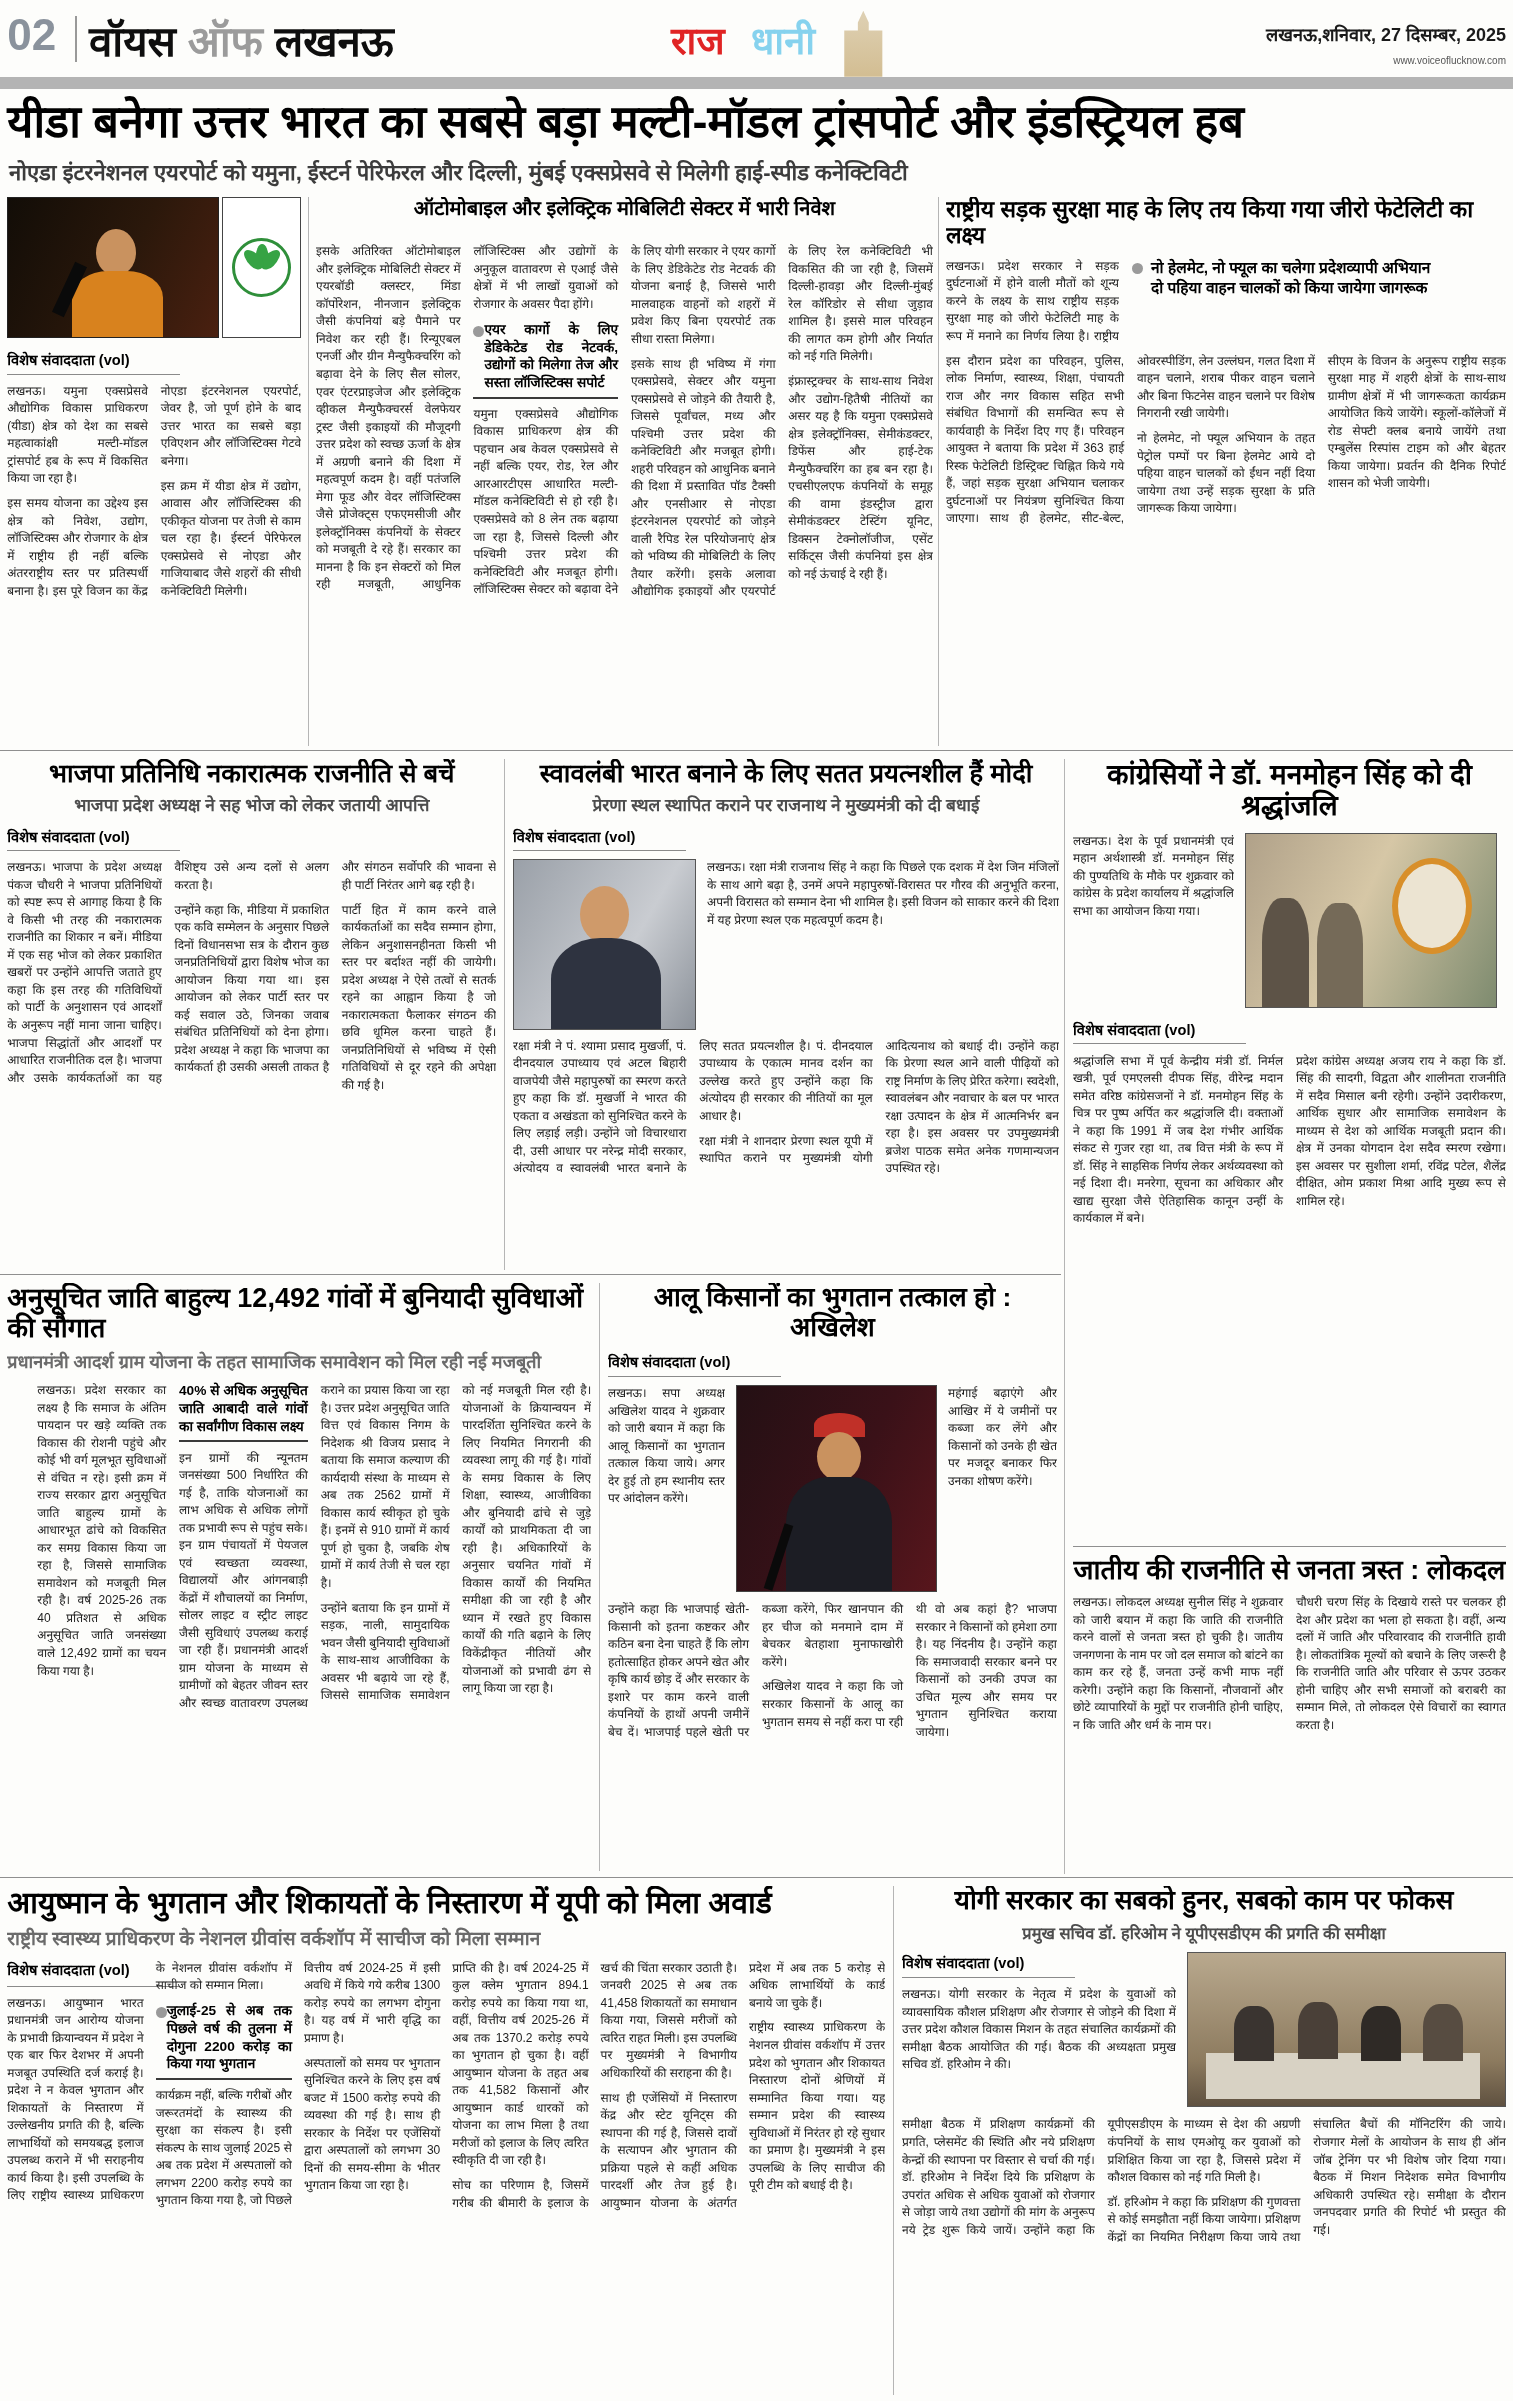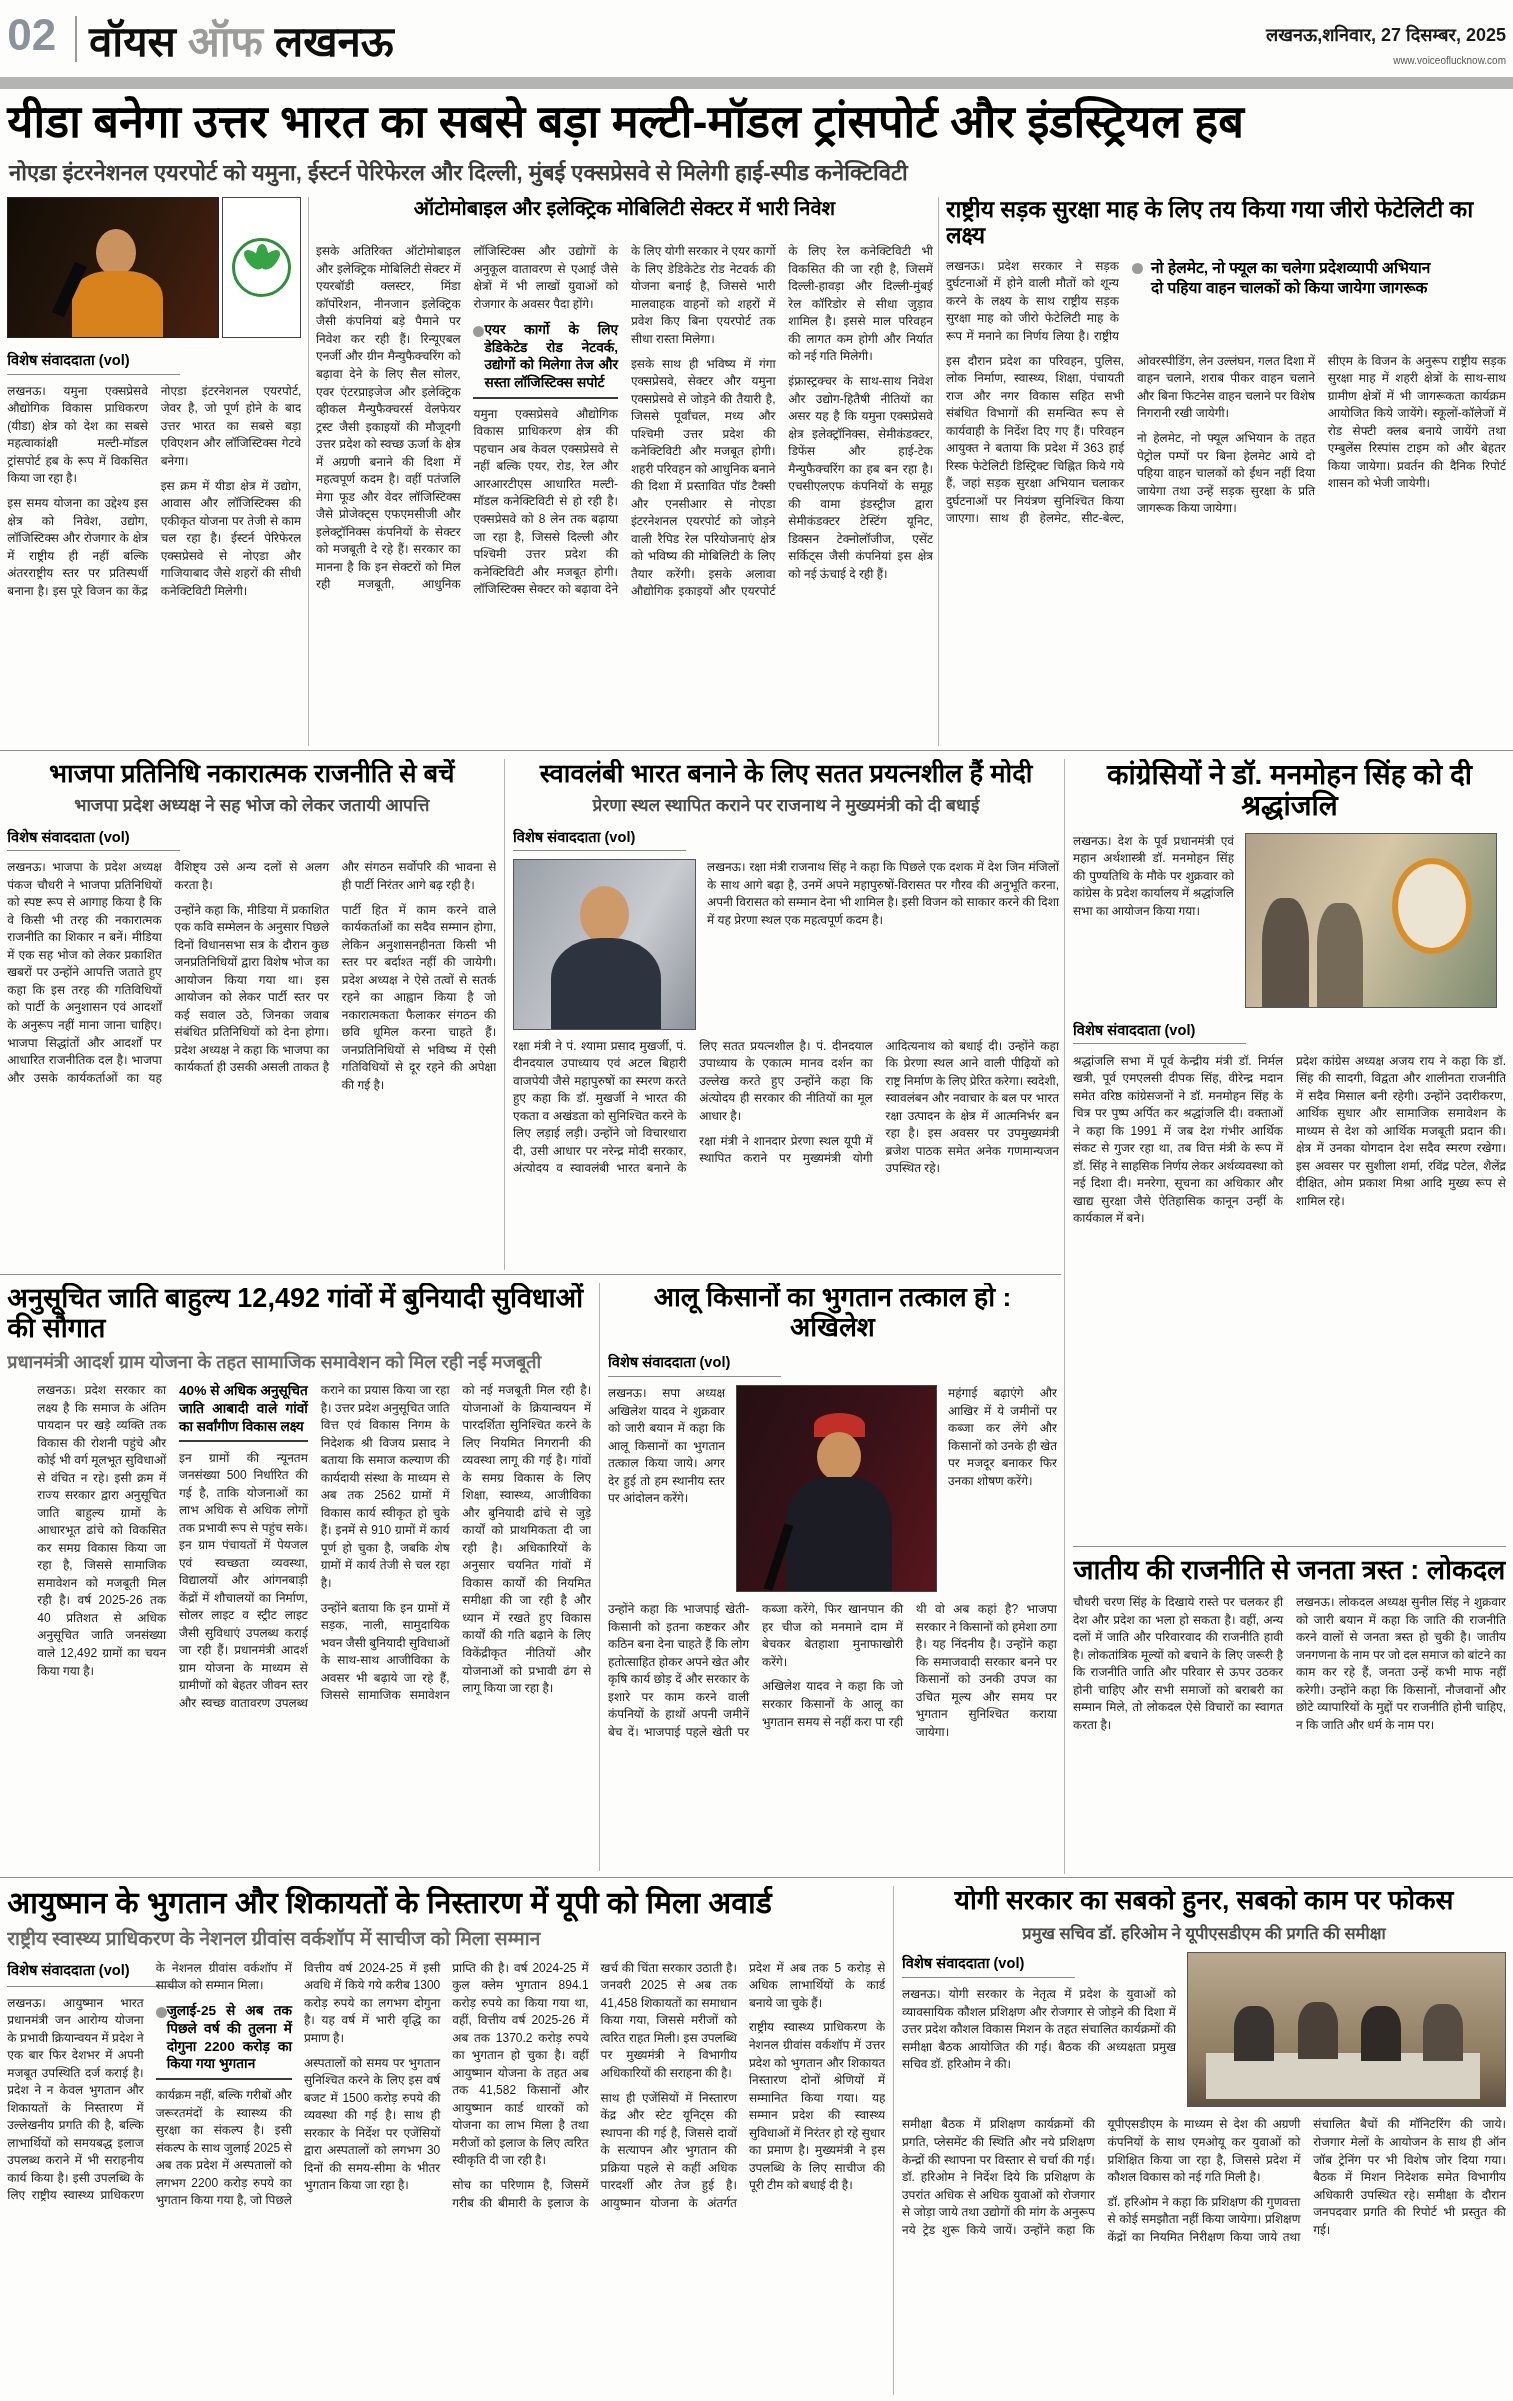--- a/index.html
+++ b/index.html
@@ -62,20 +62,25 @@
 
   <div class="abs" style="left:7.3px;top:12.8px;">
     <span class="pagenum">02</span>
   </div>
   <div class="abs" style="left:75px;top:16.4px;width:1.8px;height:46px;background:#999;"></div>
   <div class="abs mast" style="left:89px;top:21px;">
     <span>वॉयस</span>
     <span class="mid">ऑफ</span>
     <span>लखनऊ</span>
   </div>
+  <div class="abs" style="left:671px;top:3.7px;width:219px;height:73px;">
+    <div class="logo-bldg"></div>
+    <span class="logo-raj" style="position:absolute;left:0;top:18px;">राज</span>
+    <span class="logo-dhani" style="position:absolute;left:80px;top:18px;">धानी</span>
+  </div>
   <div class="abs" style="left:1196px;top:22px;width:310px;">
     <div class="dateline">लखनऊ,शनिवार, 27 दिसम्बर, 2025</div>
     <div class="website" style="margin-top:9px;">www.voiceoflucknow.com</div>
   </div>
   <div class="grayband" style="top:77px;"></div>
 
   <div class="abs hl" style="left:7.3px;top:97px;width:1499px;font-size:45px;">यीडा बनेगा उत्तर भारत का सबसे बड़ा मल्टी-मॉडल ट्रांसपोर्ट और इंडस्ट्रियल हब</div>
   <div class="abs sub" style="left:9px;top:159px;width:1499px;font-size:22px;color:#3c3c3c;">नोएडा इंटरनेशनल एयरपोर्ट को यमुना, ईस्टर्न पेरिफेरल और दिल्ली, मुंबई एक्सप्रेसवे से मिलेगी हाई-स्पीड कनेक्टिविटी</div>
 
   <div class="abs" style="left:7.3px;top:197px;width:294px;height:549px;overflow:hidden;">
@@ -234,22 +239,22 @@
     </div>
     <div class="jtext cols3" style="height:274px;margin-top:9px;">
       <p>उन्होंने कहा कि भाजपाई खेती-किसानी को इतना कष्टकर और कठिन बना देना चाहते हैं कि लोग हतोत्साहित होकर अपने खेत और कृषि कार्य छोड़ दें और सरकार के इशारे पर काम करने वाली कंपनियों के हाथों अपनी जमीनें बेच दें। भाजपाई पहले खेती पर कब्जा करेंगे, फिर खानपान की हर चीज को मनमाने दाम में बेचकर बेतहाशा मुनाफाखोरी करेंगे।</p>
       <p>अखिलेश यादव ने कहा कि जो सरकार किसानों के आलू का भुगतान समय से नहीं करा पा रही थी वो अब कहां है? भाजपा सरकार ने किसानों को हमेशा ठगा है। यह निंदनीय है। उन्होंने कहा कि समाजवादी सरकार बनने पर किसानों को उनकी उपज का उचित मूल्य और समय पर भुगतान सुनिश्चित कराया जायेगा।</p>
     </div>
   </div>
 
   <div class="abs" style="left:1073px;top:1555px;width:433px;height:316px;overflow:hidden;">
     <div class="hl center" style="font-size:27px;">जातीय की राजनीति से जनता त्रस्त : लोकदल</div>
     <div class="jtext cols2" style="height:265px;margin-top:9px;">
+      <p>लखनऊ। लोकदल अध्यक्ष सुनील सिंह ने शुक्रवार को जारी बयान में कहा कि जाति की राजनीति करने वालों से जनता त्रस्त हो चुकी है। जातीय जनगणना के नाम पर जो दल समाज को बांटने का काम कर रहे हैं, जनता उन्हें कभी माफ नहीं करेगी। उन्होंने कहा कि किसानों, नौजवानों और छोटे व्यापारियों के मुद्दों पर राजनीति होनी चाहिए, न कि जाति और धर्म के नाम पर।</p>
       <p>चौधरी चरण सिंह के दिखाये रास्ते पर चलकर ही देश और प्रदेश का भला हो सकता है। वहीं, अन्य दलों में जाति और परिवारवाद की राजनीति हावी है। लोकतांत्रिक मूल्यों को बचाने के लिए जरूरी है कि राजनीति जाति और परिवार से ऊपर उठकर होनी चाहिए और सभी समाजों को बराबरी का सम्मान मिले, तो लोकदल ऐसे विचारों का स्वागत करता है।</p>
-      <p>लखनऊ। लोकदल अध्यक्ष सुनील सिंह ने शुक्रवार को जारी बयान में कहा कि जाति की राजनीति करने वालों से जनता त्रस्त हो चुकी है। जातीय जनगणना के नाम पर जो दल समाज को बांटने का काम कर रहे हैं, जनता उन्हें कभी माफ नहीं करेगी। उन्होंने कहा कि किसानों, नौजवानों और छोटे व्यापारियों के मुद्दों पर राजनीति होनी चाहिए, न कि जाति और धर्म के नाम पर।</p>
     </div>
   </div>
 
   <div class="hdiv" style="left:0;top:1877px;width:1513px;"></div>
 
   <div class="abs" style="left:7.3px;top:1886px;width:878px;height:509px;overflow:hidden;">
     <div class="hl" style="font-size:30px;">आयुष्मान के भुगतान और शिकायतों के निस्तारण में यूपी को मिला अवार्ड</div>
     <div class="sub" style="font-size:19px;margin:7.3px 0 9px 0;color:#6b6b6b;">राष्ट्रीय स्वास्थ्य प्राधिकरण के नेशनल ग्रीवांस वर्कशॉप में साचीज को मिला सम्मान</div>
     <div class="jtext cols6" style="height:420px;">
       <div class="byline">विशेष संवाददाता (vol)</div>

